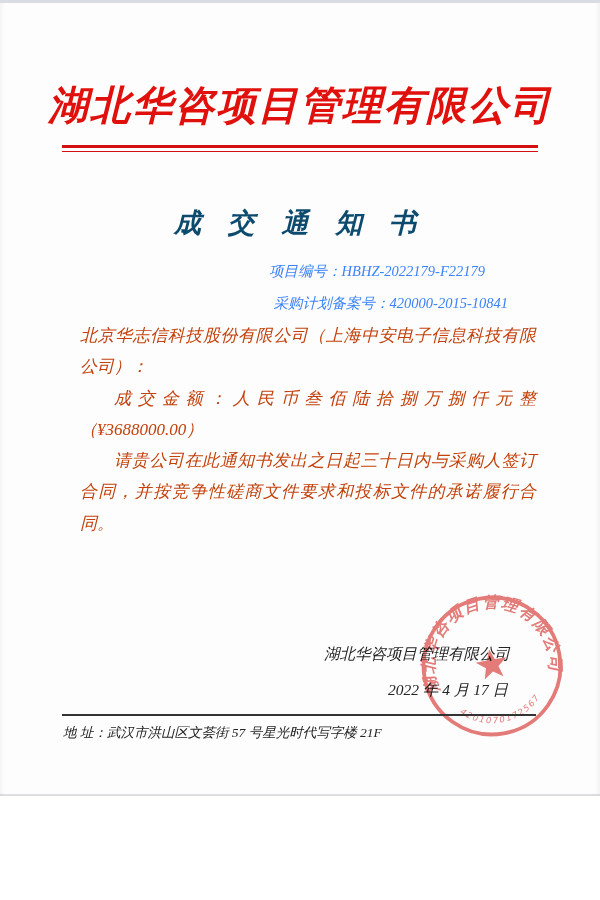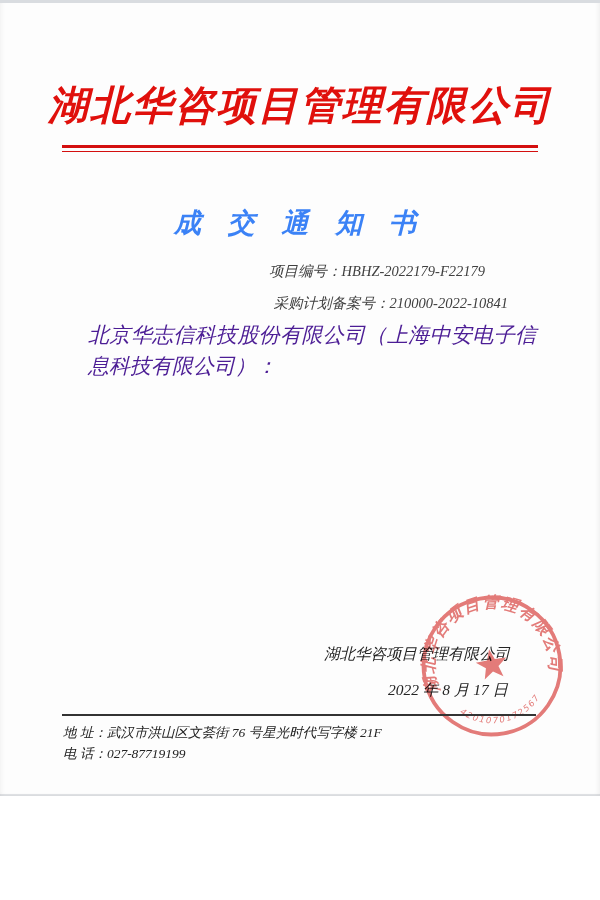--- a/index.html
+++ b/index.html
@@ -41,38 +41,38 @@
     background: #d40f0f;
   }
 
   .doc-title {
     position: absolute;
     top: 205px; left: 0; right: 0;
     text-align: center;
     font-size: 27px;
     font-weight: 700;
     letter-spacing: 10px;
-    color: #3b82f6;
+    color: #0c4a6e;
   }
 
   .meta-line {
     position: absolute;
     font-size: 14.5px;
-    color: #404040;
+    color: #3b82f6;
     white-space: nowrap;
   }
   .meta-project { top: 262px; right: 115px; }
   .meta-record  { top: 294px; right: 92px; }
 
   .body-block {
     position: absolute;
-    top: 320px; left: 88px; right: 64px;
-    font-size: 21px;
+    top: 320px; left: 80px; right: 64px;
+    font-size: 17px;
     line-height: 31.3px;
-    color: #4c1d95;
+    color: #c2410c;
     text-align: justify;
   }
   .body-block p.indent { text-indent: 2em; }
 
   .sig-company {
     position: absolute;
     top: 644px; right: 90px;
     font-size: 15.5px;
     color: #242424;
     white-space: nowrap;
@@ -117,41 +117,42 @@
 <div class="paper">
 
   <div class="letterhead">湖北华咨项目管理有限公司</div>
 
   <div class="rule-thick"></div>
   <div class="rule-thin"></div>
 
   <div class="doc-title">成 交 通 知 书</div>
 
   <div class="meta-line meta-project">项目编号：HBHZ-2022179-F22179</div>
-  <div class="meta-line meta-record">采购计划备案号：210000-2022-10841</div>
+  <div class="meta-line meta-record">采购计划备案号：420000-2015-10841</div>
 
   <div class="body-block">
     <p>北京华志信科技股份有限公司（上海中安电子信息科技有限公司）：</p>
+    <p class="indent">成交金额：人民币叁佰陆拾捌万捌仟元整（¥3688000.00）</p>
+    <p class="indent">请贵公司在此通知书发出之日起三十日内与采购人签订合同，并按竞争性磋商文件要求和投标文件的承诺履行合同。</p>
   </div>
 
   <div class="sig-company">湖北华咨项目管理有限公司</div>
-  <div class="sig-date">2022 年 8 月 17 日</div>
+  <div class="sig-date">2022 年 4 月 17 日</div>
 
   <svg class="stamp" viewBox="0 0 160 160" xmlns="http://www.w3.org/2000/svg">
     <circle cx="80" cy="80" r="72" fill="none" stroke="#df5f5c" stroke-width="4"></circle>
     <polygon points="80,62 84.1,73.3 96.2,73.7 86.7,81.2 90,92.8 80,86 70,92.8 73.3,81.2 63.8,73.7 75.9,73.3" fill="#df5f5c"></polygon>
     <defs>
       <path id="arcTop" d="M 22.6,100 A 61,61 0 1 1 137.4,100" fill="none"></path>
       <path id="arcBottom" d="M 35,120 A 60.2,60.2 0 0 0 125,120" fill="none"></path>
     </defs>
     <text font-size="17" fill="#df5f5c" font-weight="700" font-family="'Liberation Serif','DejaVu Serif',serif">
       <textPath href="#arcTop" startOffset="4" textLength="225">湖北华咨项目管理有限公司</textPath>
     </text>
     <text font-size="9" fill="#df5f5c" font-family="'DejaVu Sans','Liberation Sans',sans-serif">
       <textPath href="#arcBottom" startOffset="4" textLength="95">4201070172567</textPath>
     </text>
   </svg>
 
   <div class="footer-rule"></div>
-  <div class="footer-line footer-address">地 址：武汉市洪山区文荟街 76 号星光时代写字楼 21F</div>
-  <div class="footer-line footer-phone">电 话：027-87719199</div>
+  <div class="footer-line footer-address">地 址：武汉市洪山区文荟街 57 号星光时代写字楼 21F</div>
 
 </div>
 
 </body></html>

